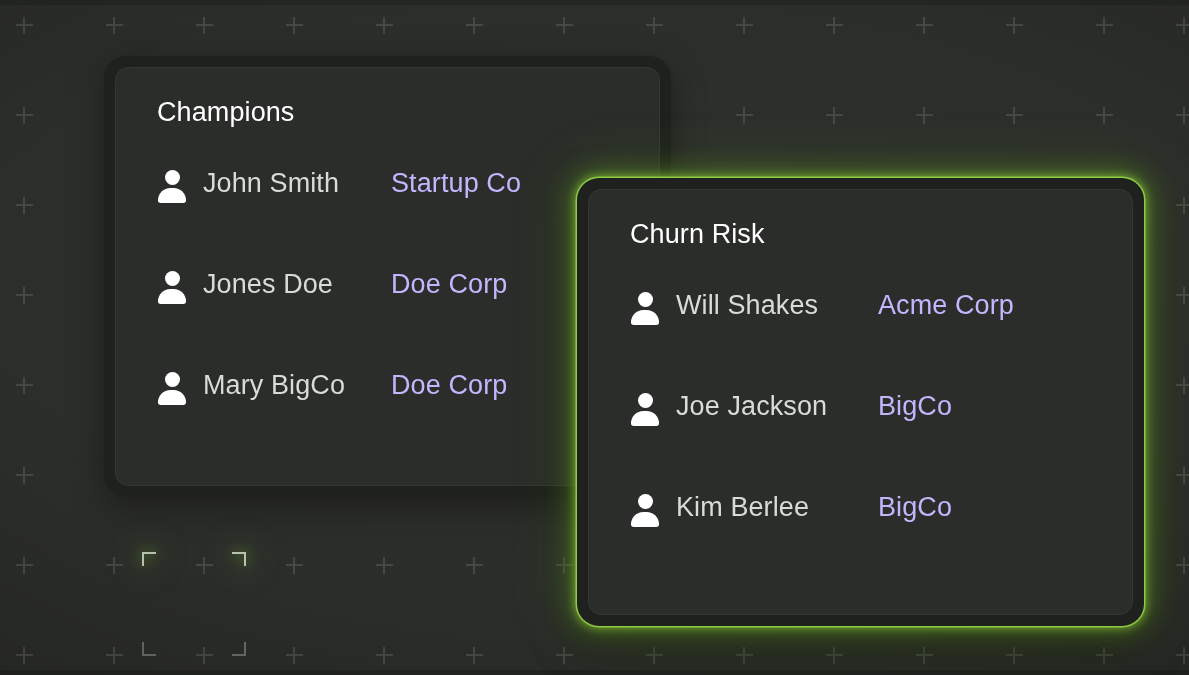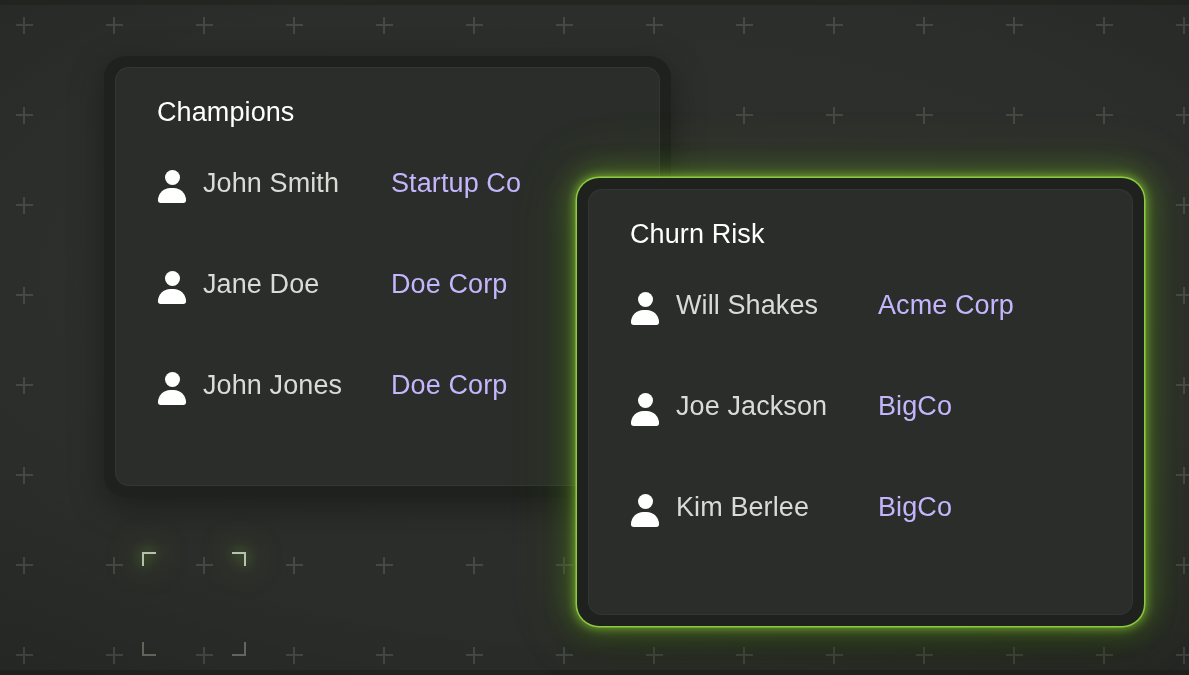--- a/index.html
+++ b/index.html
@@ -394,30 +394,30 @@
             </span>
             <span class="row-name">John Smith</span>
             <span class="row-company">Startup Co</span>
           </div>
 
           <div class="row">
             <span class="person-icon">
               <span class="head"></span>
                 <span class="body"></span>
             </span>
-            <span class="row-name">Jane Doe</span>
+            <span class="row-name">Jones Doe</span>
             <span class="row-company">Doe Corp</span>
           </div>
 
           <div class="row">
             <span class="person-icon">
               <span class="head"></span>
                 <span class="body"></span>
             </span>
-            <span class="row-name">John Jones</span>
+            <span class="row-name">Mary BigCo</span>
             <span class="row-company">Doe Corp</span>
           </div>
 
         </div>
       </div>
     </div>
   </div>
 
   <div class="card-frame" id="card-churn">
     <div class="card-inner">

